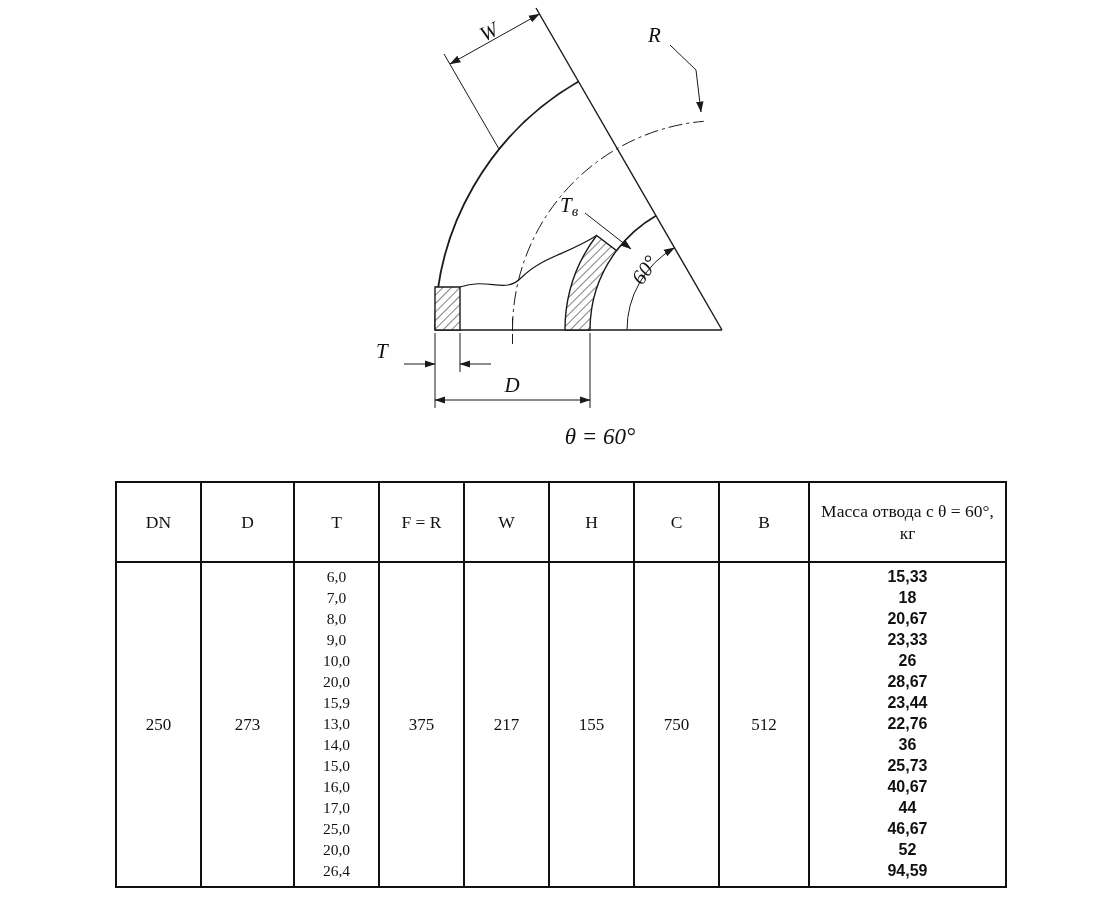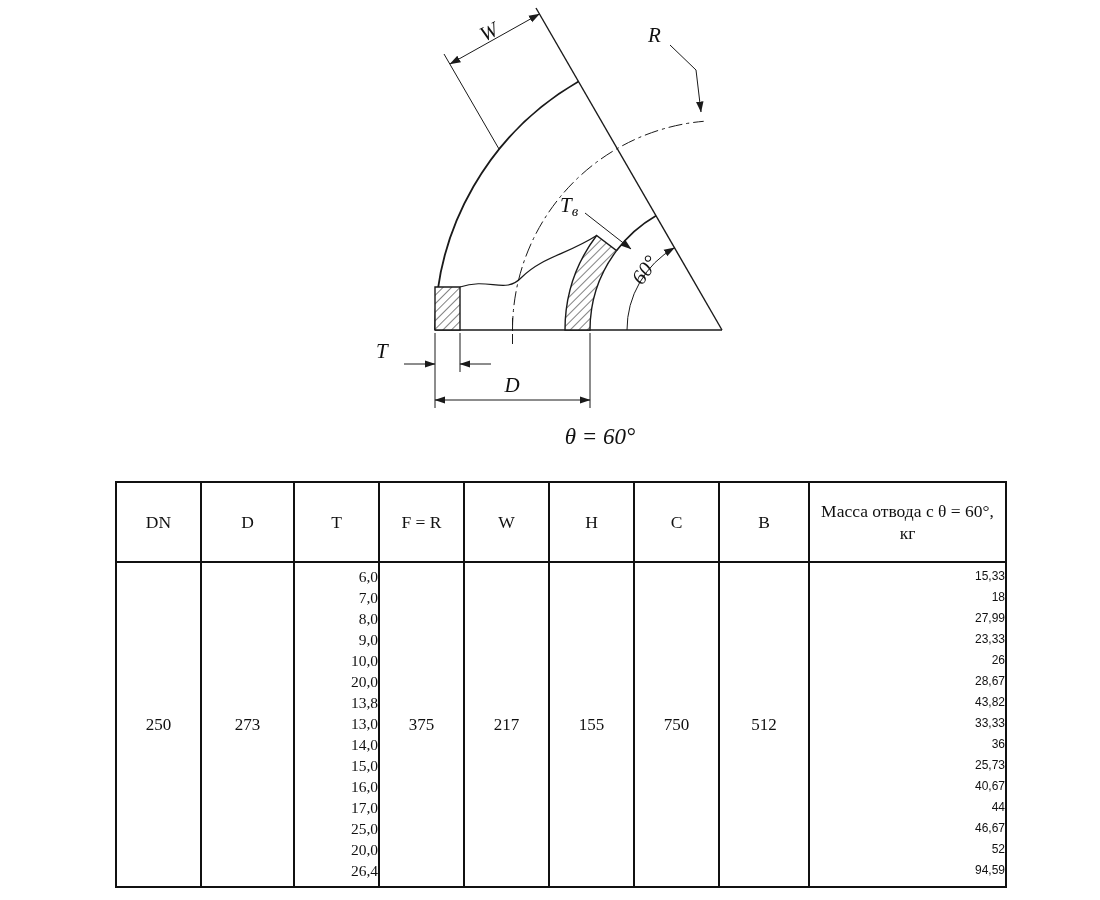--- a/index.html
+++ b/index.html
@@ -6,23 +6,23 @@
   body{width:1100px;height:900px;position:relative;font-family:"Liberation Serif",serif;color:#111;}
   #drawing{position:absolute;left:0;top:0;}
   .lbl{font:italic 21px "Liberation Serif",serif;fill:#111;}
   .lbl-small{font:italic 15px "Liberation Serif",serif;fill:#111;}
   .caption{font:italic 23px "Liberation Serif",serif;fill:#111;}
   #tablewrap{position:absolute;left:115px;top:481px;}
   table{border-collapse:collapse;table-layout:fixed;width:890px;font-family:"Liberation Serif",serif;}
   th,td{border:2px solid #111;text-align:center;padding:0;overflow:hidden;}
   th{height:78px;font-weight:normal;font-size:17.5px;line-height:22px;padding:0 4px;}
   td{height:320px;vertical-align:middle;font-size:17px;}
-  td.list-cell{vertical-align:top;padding-top:3px;text-align:right;}
+  td.list-cell{vertical-align:top;padding-top:3px;}
   .t-list div{font-size:15.5px;line-height:21px;}
-  .mass-list div{font-family:"Liberation Sans",sans-serif;font-weight:normal;font-size:12px;line-height:21px;}
+  .mass-list div{font-family:"Liberation Sans",sans-serif;font-weight:bold;font-size:16px;line-height:21px;}
 </style>
 </head>
 <body>
 
 <svg id="drawing" width="1100" height="470" viewBox="0 0 1100 470">
   <defs>
     <marker id="arr" viewBox="0 0 10 10" refX="9.5" refY="5" markerWidth="11" markerHeight="11" orient="auto-start-reverse" markerUnits="userSpaceOnUse">
       <path d="M0,1.6 L10,5 L0,8.4 Z" fill="#1a1a1a"></path>
     </marker>
     <pattern id="hatch" width="6" height="6" patternUnits="userSpaceOnUse" patternTransform="rotate(45)">
@@ -102,44 +102,44 @@
       <tr>
         <td>250</td>
         <td>273</td>
         <td class="list-cell t-list">
             <div>6,0</div>
             <div>7,0</div>
             <div>8,0</div>
             <div>9,0</div>
             <div>10,0</div>
             <div>20,0</div>
-            <div>13,8</div>
+            <div>15,9</div>
             <div>13,0</div>
             <div>14,0</div>
             <div>15,0</div>
             <div>16,0</div>
             <div>17,0</div>
             <div>25,0</div>
             <div>20,0</div>
             <div>26,4</div>
           </td>
         <td>375</td>
         <td>217</td>
         <td>155</td>
         <td>750</td>
         <td>512</td>
         <td class="list-cell mass-list">
             <div>15,33</div>
             <div>18</div>
-            <div>27,99</div>
+            <div>20,67</div>
             <div>23,33</div>
             <div>26</div>
             <div>28,67</div>
-            <div>43,82</div>
-            <div>33,33</div>
+            <div>23,44</div>
+            <div>22,76</div>
             <div>36</div>
             <div>25,73</div>
             <div>40,67</div>
             <div>44</div>
             <div>46,67</div>
             <div>52</div>
             <div>94,59</div>
           </td>
       </tr>
     </tbody>

